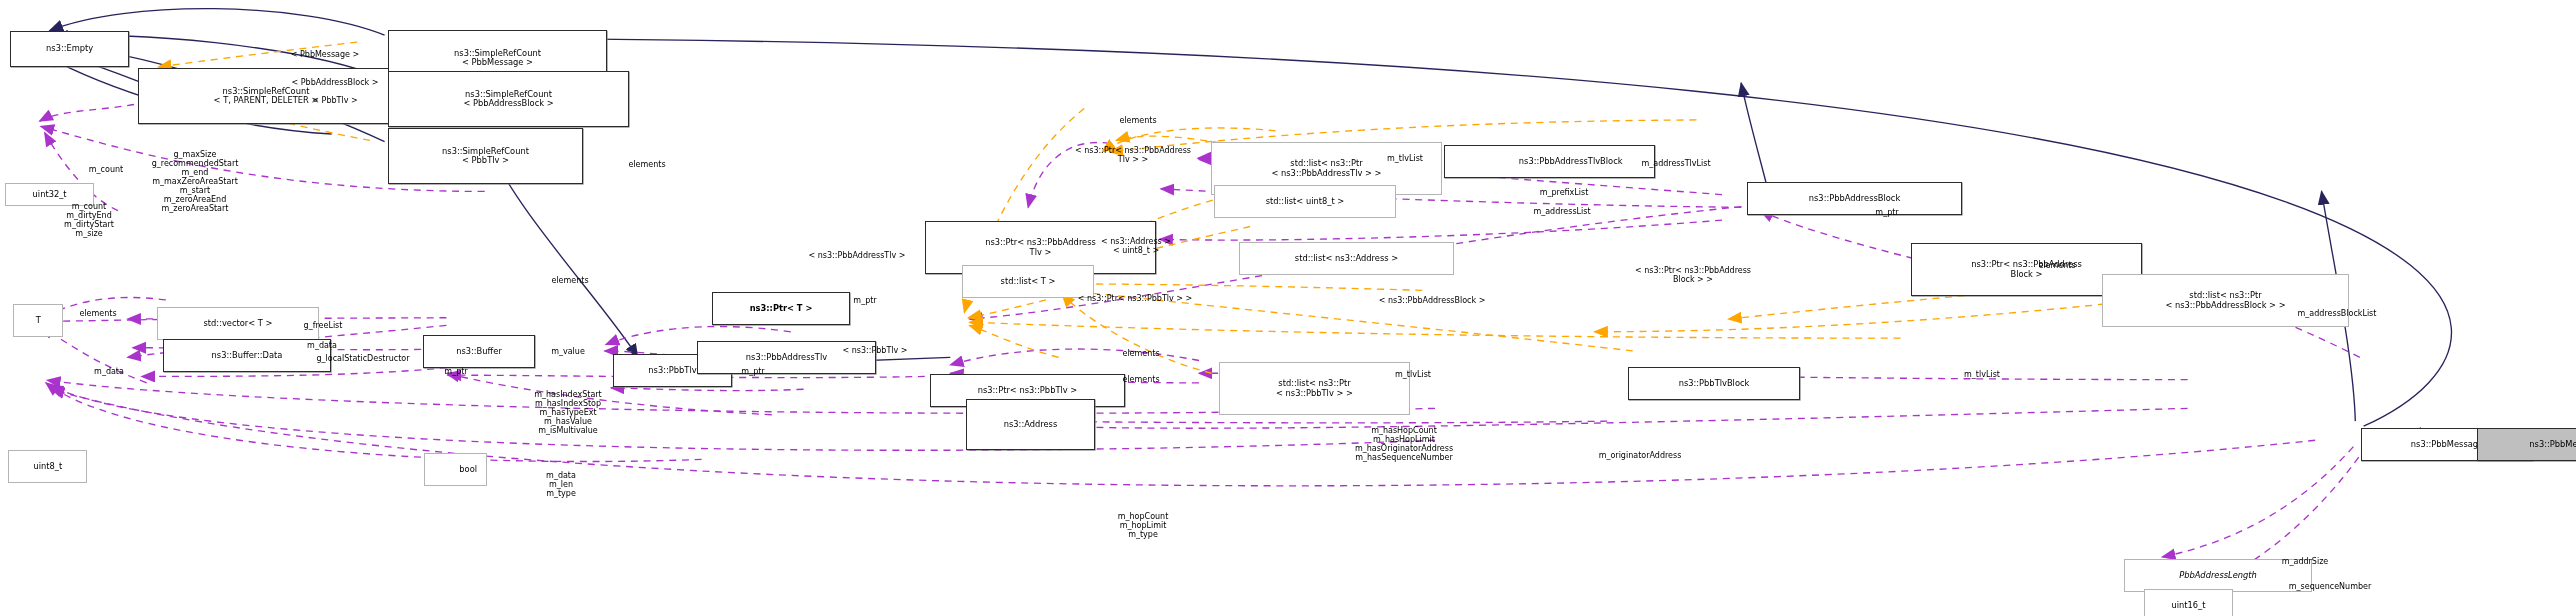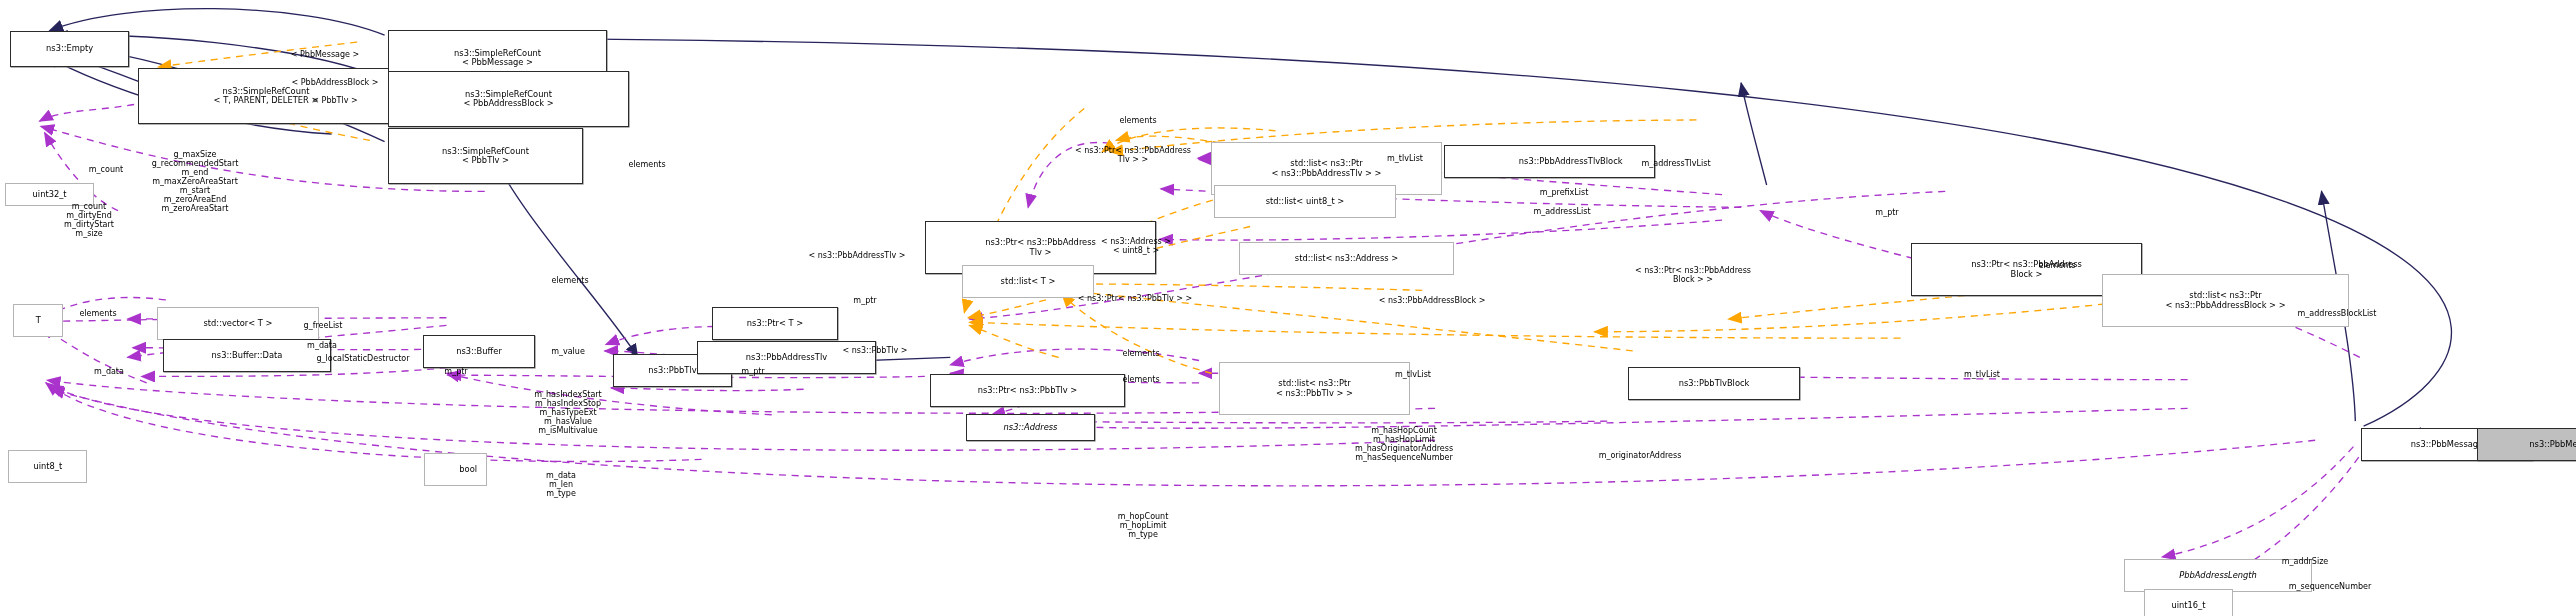--- a/index.html
+++ b/index.html
@@ -217,35 +217,36 @@
     <div class="node cls" style="left: 388px; top: 128px; width: 195px; height: 56px;">ns3::SimpleRefCount
 &lt; PbbTlv &gt;</div>
     <div class="node ext" style="left: 5.1px; top: 170px; width: 89px; height: 23px; margin-top: 13px;">uint32_t</div>
     <div class="node ext" style="left: 13.4px; top: 304px; width: 50px; height: 33px;">T</div>
     <div class="node ext" style="left: 8.3px; top: 450px; width: 79px; height: 33px;">uint8_t</div>
     <div class="node ext" style="left: 157px; top: 307px; width: 162px; height: 33px;">std::vector&lt; T &gt;</div>
     <div class="node cls" style="left: 163px; top: 339px; width: 168px; height: 33px;">ns3::Buffer::Data</div>
     <div class="node cls" style="left: 423px; top: 335px; width: 112px; height: 33px;">ns3::Buffer</div>
     <div class="node ext" style="left: 424px; top: 453px; width: 63px; height: 33px; padding-left: 28px;">bool</div>
     <div class="node cls" style="left: 613px; top: 354px; width: 119px; height: 33px;">ns3::PbbTlv</div>
-    <div class="node cls" style="left: 712px; top: 307px; width: 126px; height: 33px;">ns3::Ptr&lt; T &gt;</div>
+    <div class="node cls" style="left: 712px; top: 292px; width: 138px; height: 33px; font-weight: bold;">ns3::Ptr&lt; T &gt;</div>
     <div class="node cls" style="left: 697px; top: 341px; width: 179px; height: 33px;">ns3::PbbAddressTlv</div>
     <div class="node cls" style="left: 930px; top: 374px; width: 195px; height: 33px;">ns3::Ptr&lt; ns3::PbbTlv &gt;</div>
-    <div class="node cls" style="left: 966px; top: 414px; width: 129px; height: 27px; font-style: italic;">ns3::Address</div>
+    <div class="node cls" style="left: 966px; top: 399px; width: 129px; height: 51px;">ns3::Address</div>
     <div class="node cls" style="left: 925px; top: 221px; width: 231px; height: 53px;">ns3::Ptr&lt; ns3::PbbAddress
 Tlv &gt;</div>
     <div class="node ext" style="left: 962px; top: 265px; width: 132px; height: 33px;">std::list&lt; T &gt;</div>
     <div class="node ext" style="left: 1211px; top: 142px; width: 231px; height: 53px;">std::list&lt; ns3::Ptr
 &lt; ns3::PbbAddressTlv &gt; &gt;</div>
     <div class="node ext" style="left: 1214px; top: 185px; width: 182px; height: 33px;">std::list&lt; uint8_t &gt;</div>
     <div class="node ext" style="left: 1239px; top: 230px; width: 215px; height: 33px; margin-top: 12px;">std::list&lt; ns3::Address &gt;</div>
     <div class="node ext" style="left: 1219px; top: 362px; width: 191px; height: 53px;">std::list&lt; ns3::Ptr
 &lt; ns3::PbbTlv &gt; &gt;</div>
     <div class="node cls" style="left: 1444px; top: 145px; width: 211px; height: 33px; padding-left: 45px;">ns3::PbbAddressTlvBlock</div>
     <div class="node cls" style="left: 1628px; top: 367px; width: 172px; height: 33px;">ns3::PbbTlvBlock</div>
+    <div class="node cls" style="left: 1747px; top: 182px; width: 215px; height: 33px;">ns3::PbbAddressBlock</div>
     <div class="node cls" style="left: 1911px; top: 243px; width: 231px; height: 53px;">ns3::Ptr&lt; ns3::PbbAddress
 Block &gt;</div>
     <div class="node ext" style="left: 2102px; top: 274px; width: 247px; height: 53px;">std::list&lt; ns3::Ptr
 &lt; ns3::PbbAddressBlock &gt; &gt;</div>
     <div class="node cls" style="left: 2361px; top: 428px; width: 172px; height: 33px;">ns3::PbbMessage</div>
     <div class="node focus" style="left: 2477px; top: 428px; width: 195px; height: 33px;">ns3::PbbMessageIpv4</div>
     <div class="node ext" style="left: 2124px; top: 559px; width: 188px; height: 33px; font-style: italic;">PbbAddressLength</div>
     <div class="node ext" style="left: 2144px; top: 589px; width: 89px; height: 33px;">uint16_t</div>
     <div class="elabel" style="left: 325px; top: 55px;">&lt; PbbMessage &gt;</div>
     <div class="elabel" style="left: 335px; top: 83px;">&lt; PbbAddressBlock &gt;</div>

